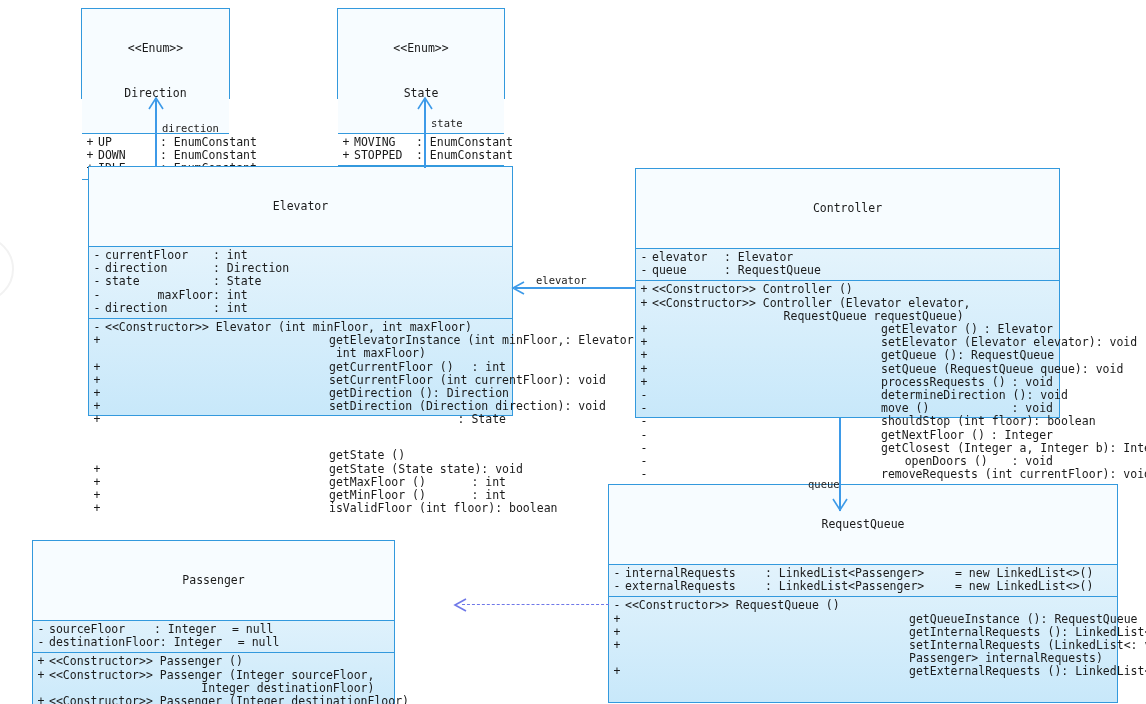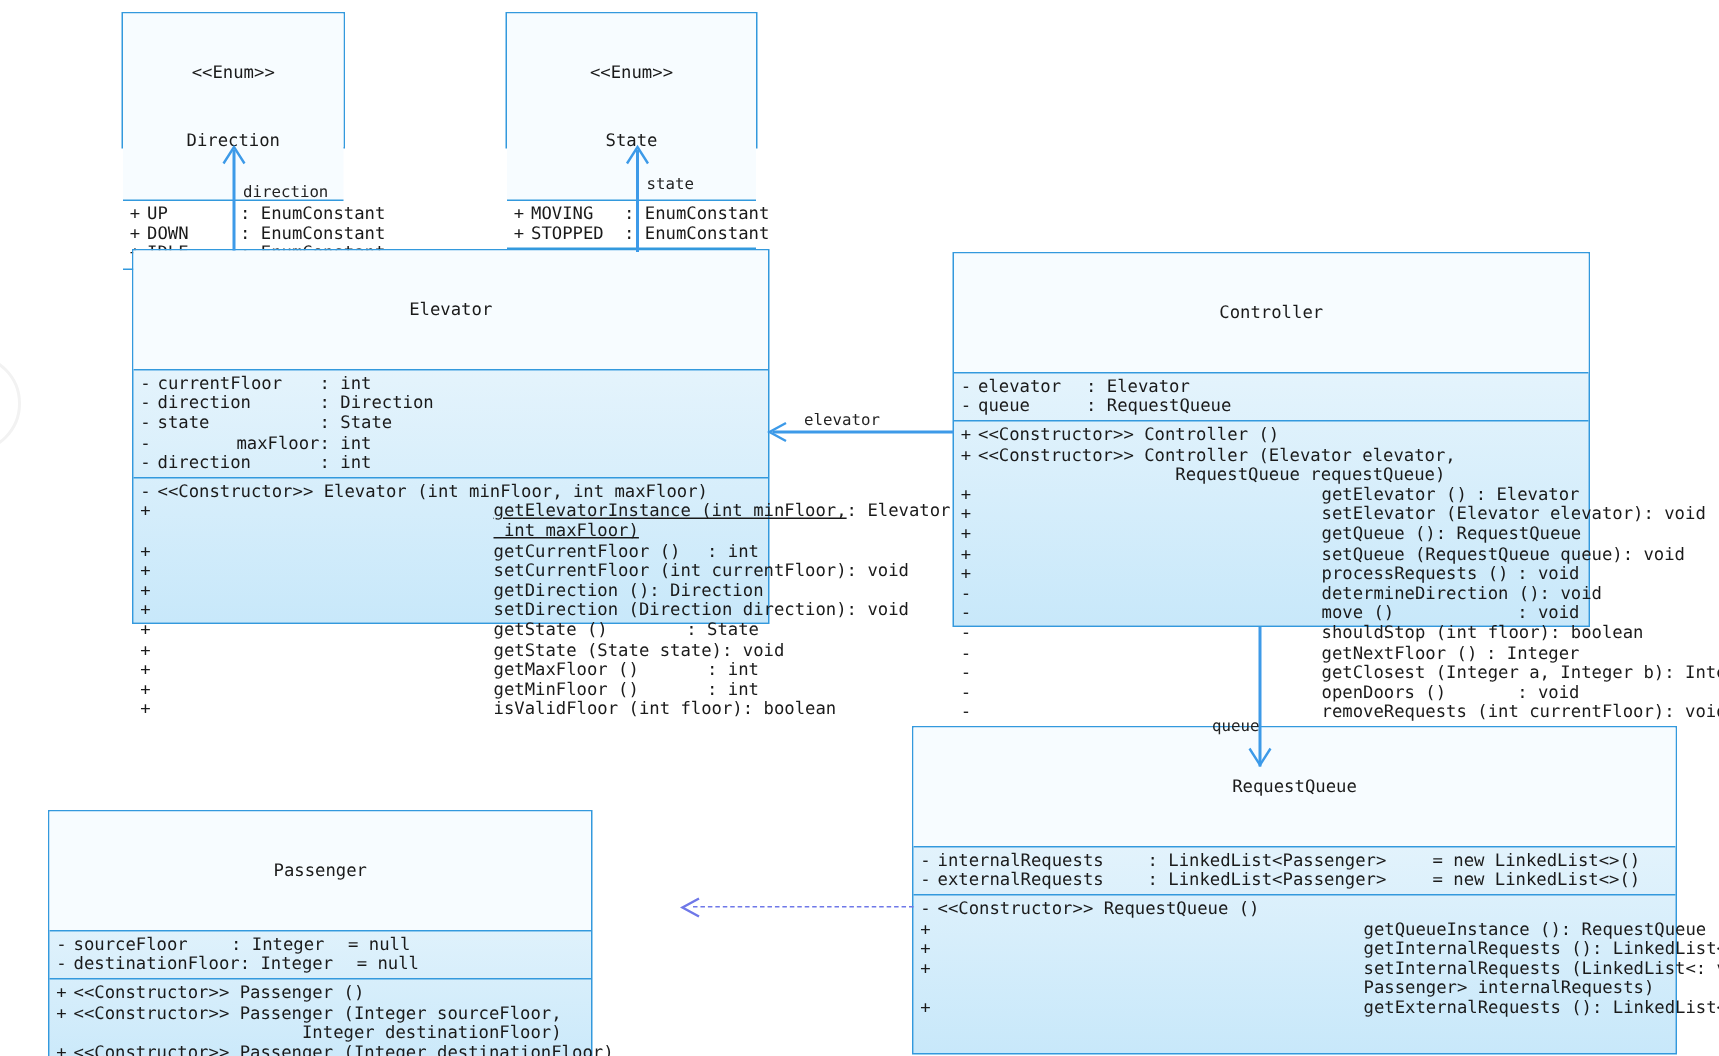--- a/index.html
+++ b/index.html
@@ -176,27 +176,27 @@
     </div>
     <div class="uml-section">
         <div class="uml-row"><span class="vis">-</span><span class="attr-name" style="flex: 0 0 108px;">currentFloor</span><span class="sig">: int</span></div>
         <div class="uml-row"><span class="vis">-</span><span class="attr-name" style="flex: 0 0 108px;">direction</span><span class="sig">: Direction</span></div>
         <div class="uml-row"><span class="vis">-</span><span class="attr-name" style="flex: 0 0 108px;">state</span><span class="sig">: State</span></div>
         <div class="uml-row"><span class="vis">-</span><span class="attr-name" style="flex: 0 0 108px; text-align: right;">maxFloor</span><span class="sig">: int</span></div>
         <div class="uml-row"><span class="vis">-</span><span class="attr-name" style="flex: 0 0 108px;">direction</span><span class="sig">: int</span></div>
       </div>
     <div class="uml-section">
         <div class="uml-row"><span class="vis">-</span><span class="stereo-col">&lt;&lt;Constructor&gt;&gt; </span><span class="sig">Elevator (int minFloor, int maxFloor)</span></div>
-        <div class="uml-row"><span class="vis">+</span><span class="stereo-col" style="width: 0px; flex: 0 0 0px;"></span><span class="sig" style="padding-left: 224px; text-decoration: underline;">getElevatorInstance (int minFloor,
+        <div class="uml-row"><span class="vis">+</span><span class="stereo-col" style="width: 0px; flex: 0 0 0px;"></span><span class="sig" style="padding-left: 224px;">getElevatorInstance (int minFloor,
  int maxFloor)</span><span class="ret">: Elevator</span></div>
         <div class="uml-row"><span class="vis">+</span><span class="stereo-col" style="width: 0px; flex: 0 0 0px;"></span><span class="sig" style="padding-left: 224px;">getCurrentFloor ()</span><span class="ret">: int</span></div>
         <div class="uml-row"><span class="vis">+</span><span class="stereo-col" style="width: 0px; flex: 0 0 0px;"></span><span class="sig" style="padding-left: 224px;">setCurrentFloor (int currentFloor)</span><span class="ret">: void</span></div>
         <div class="uml-row"><span class="vis">+</span><span class="stereo-col" style="width: 0px; flex: 0 0 0px;"></span><span class="sig" style="padding-left: 224px; text-align: center;">getDirection ()</span><span class="ret">: Direction</span></div>
         <div class="uml-row"><span class="vis">+</span><span class="stereo-col" style="width: 0px; flex: 0 0 0px;"></span><span class="sig" style="padding-left: 224px;">setDirection (Direction direction)</span><span class="ret">: void</span></div>
-        <div class="uml-row"><span class="vis">+</span><span class="stereo-col" style="width: 0px; flex: 0 0 0px;"></span><span class="sig" style="padding-left: 224px;">getState ()</span><span class="ret">: State</span></div>
+        <div class="uml-row"><span class="vis">+</span><span class="stereo-col" style="width: 0px; flex: 0 0 0px;"></span><span class="sig" style="padding-left: 224px; margin-top: 36px;">getState ()</span><span class="ret">: State</span></div>
         <div class="uml-row"><span class="vis">+</span><span class="stereo-col" style="width: 0px; flex: 0 0 0px;"></span><span class="sig" style="padding-left: 224px;">getState (State state)</span><span class="ret">: void</span></div>
         <div class="uml-row"><span class="vis">+</span><span class="stereo-col" style="width: 0px; flex: 0 0 0px;"></span><span class="sig" style="padding-left: 224px;">getMaxFloor ()</span><span class="ret">: int</span></div>
         <div class="uml-row"><span class="vis">+</span><span class="stereo-col" style="width: 0px; flex: 0 0 0px;"></span><span class="sig" style="padding-left: 224px;">getMinFloor ()</span><span class="ret">: int</span></div>
         <div class="uml-row"><span class="vis">+</span><span class="stereo-col" style="width: 0px; flex: 0 0 0px;"></span><span class="sig" style="padding-left: 224px;">isValidFloor (int floor)</span><span class="ret">: boolean</span></div>
       </div>
   </div>
 
   <div class="uml-box" style="left:635px; top:168px; width:425px; height:250px;">
     <div class="uml-header">
       <span class="cname">Controller</span>
@@ -212,21 +212,21 @@
         <div class="uml-row"><span class="vis">+</span><span class="stereo-col" style="width: 0px; flex: 0 0 0px;"></span><span class="sig" style="padding-left: 229px;">getElevator ()</span><span class="ret">: Elevator</span></div>
         <div class="uml-row"><span class="vis">+</span><span class="stereo-col" style="width: 0px; flex: 0 0 0px;"></span><span class="sig" style="padding-left: 229px;">setElevator (Elevator elevator)</span><span class="ret">: void</span></div>
         <div class="uml-row"><span class="vis">+</span><span class="stereo-col" style="width: 0px; flex: 0 0 0px;"></span><span class="sig" style="padding-left: 229px;">getQueue ()</span><span class="ret">: RequestQueue</span></div>
         <div class="uml-row"><span class="vis">+</span><span class="stereo-col" style="width: 0px; flex: 0 0 0px;"></span><span class="sig" style="padding-left: 229px;">setQueue (RequestQueue queue)</span><span class="ret">: void</span></div>
         <div class="uml-row"><span class="vis">+</span><span class="stereo-col" style="width: 0px; flex: 0 0 0px;"></span><span class="sig" style="padding-left: 229px;">processRequests ()</span><span class="ret">: void</span></div>
         <div class="uml-row"><span class="vis">-</span><span class="stereo-col" style="width: 0px; flex: 0 0 0px;"></span><span class="sig" style="padding-left: 229px;">determineDirection ()</span><span class="ret">: void</span></div>
         <div class="uml-row"><span class="vis">-</span><span class="stereo-col" style="width: 0px; flex: 0 0 0px;"></span><span class="sig" style="padding-left: 229px;">move ()</span><span class="ret">: void</span></div>
         <div class="uml-row"><span class="vis">-</span><span class="stereo-col" style="width: 0px; flex: 0 0 0px;"></span><span class="sig" style="padding-left: 229px;">shouldStop (int floor)</span><span class="ret">: boolean</span></div>
         <div class="uml-row"><span class="vis">-</span><span class="stereo-col" style="width: 0px; flex: 0 0 0px;"></span><span class="sig" style="padding-left: 229px;">getNextFloor ()</span><span class="ret">: Integer</span></div>
         <div class="uml-row"><span class="vis">-</span><span class="stereo-col" style="width: 0px; flex: 0 0 0px;"></span><span class="sig" style="padding-left: 229px;">getClosest (Integer a, Integer b)</span><span class="ret">: Integer</span></div>
-        <div class="uml-row"><span class="vis">-</span><span class="stereo-col" style="width: 0px; flex: 0 0 0px;"></span><span class="sig" style="padding-left: 229px;">openDoors ()</span><span class="ret">: void</span></div>
+        <div class="uml-row"><span class="vis">-</span><span class="stereo-col" style="width: 0px; flex: 0 0 0px;"></span><span class="sig" style="padding-left: 229px; text-align: center;">openDoors ()</span><span class="ret">: void</span></div>
         <div class="uml-row"><span class="vis">-</span><span class="stereo-col" style="width: 0px; flex: 0 0 0px;"></span><span class="sig" style="padding-left: 229px;">removeRequests (int currentFloor)</span><span class="ret">: void</span></div>
       </div>
   </div>
 
   <div class="uml-box" style="left:32px; top:540px; width:363px; height:181px;">
     <div class="uml-header">
       <span class="cname">Passenger</span>
     </div>
     <div class="uml-section">
         <div class="uml-row"><span class="vis">-</span><span class="attr-name" style="flex: 0 0 105px;">sourceFloor</span><span class="sig" style="flex: 0 0 78px;">: Integer</span><span class="ret">= null</span></div>

